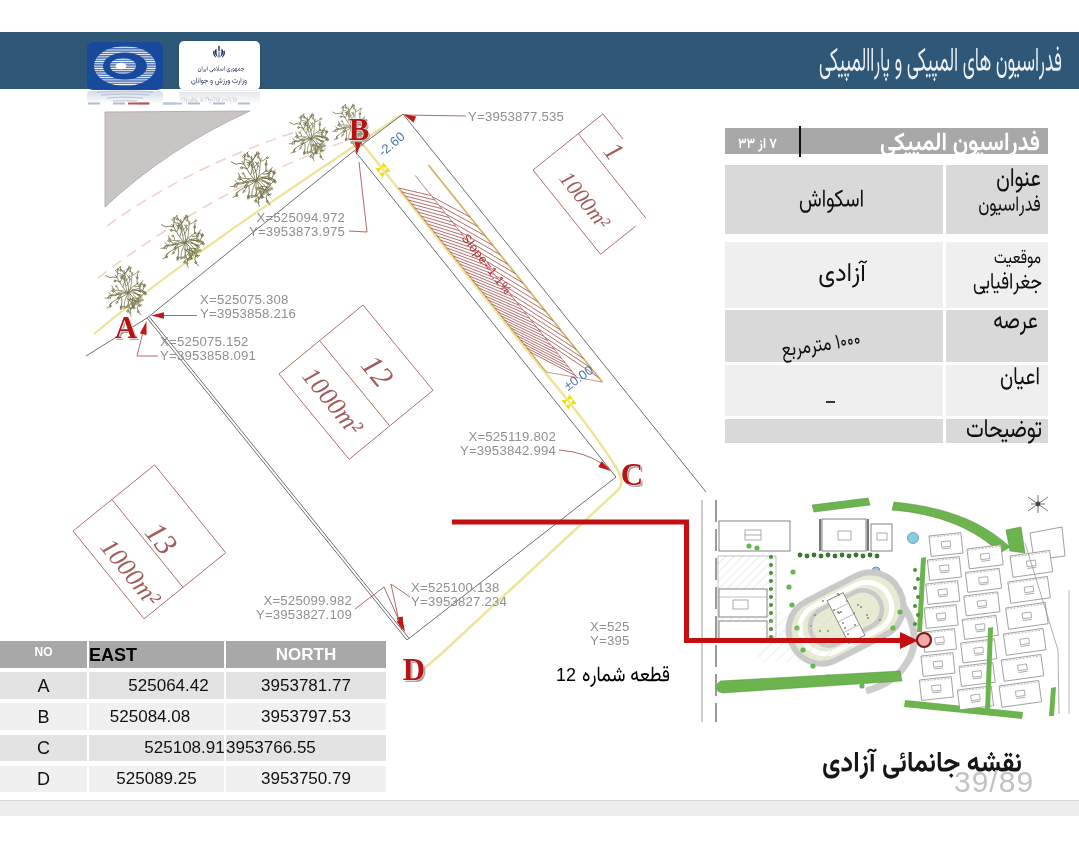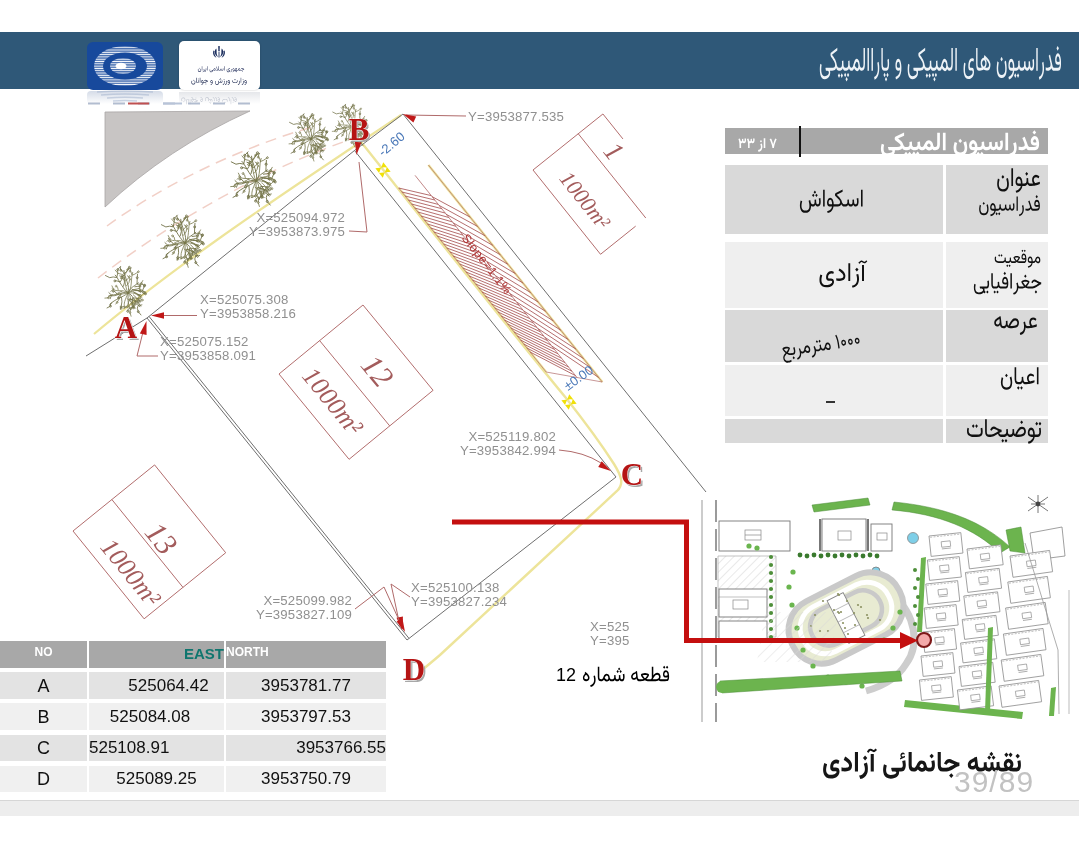--- a/index.html
+++ b/index.html
@@ -554,31 +554,31 @@
 
 <div class="abs" style="left:0;top:641px;width:386px;height:27px;background:#a8a8a8;"></div>
 
 <div class="abs" style="left:0;top:672px;width:386px;height:26.5px;background:#e3e3e3;"></div>
 <div class="abs" style="left:0;top:703px;width:386px;height:26.5px;background:#f0f0f0;"></div>
 <div class="abs" style="left:0;top:734.5px;width:386px;height:26.5px;background:#e3e3e3;"></div>
 <div class="abs" style="left:0;top:765.5px;width:386px;height:26.5px;background:#f0f0f0;"></div>
 <div class="abs" style="left:87px;top:641px;width:2px;height:151px;background:#fff;"></div>
 <div class="abs" style="left:224px;top:641px;width:2px;height:151px;background:#fff;"></div>
 <div class="abs" style="left:0;top:645px;width:87px;text-align:center;font-size:12px;font-weight:bold;color:#fff;">NO</div>
-<div class="abs" style="left:89px;top:645px;width:135px;text-align:right;font-size:15px;font-weight:bold;color:#0f766e;">EAST</div>
-<div class="abs" style="left:226px;top:645px;width:160px;text-align:left;font-size:12px;font-weight:bold;color:#fff;">NORTH</div>
+<div class="abs" style="left:89px;top:645px;width:135px;text-align:left;font-size:18px;font-weight:bold;color:#000000;">EAST</div>
+<div class="abs" style="left:226px;top:645px;width:160px;text-align:center;font-size:17px;font-weight:bold;color:#fff;">NORTH</div>
 <div class="abs" style="left:0;top:675.5px;width:87px;text-align:center;font-size:18px;color:#111;">A</div>
 <div class="abs" style="left:89px;top:675.5px;width:159px;text-align:center;font-size:17px;color:#111;">525064.42</div>
 <div class="abs" style="left:226px;top:675.5px;width:160px;text-align:center;font-size:17px;color:#111;">3953781.77</div>
 <div class="abs" style="left:0;top:706.5px;width:87px;text-align:center;font-size:18px;color:#111;">B</div>
 <div class="abs" style="left:89px;top:706.5px;width:122px;text-align:center;font-size:17px;color:#111;">525084.08</div>
 <div class="abs" style="left:226px;top:706.5px;width:160px;text-align:center;font-size:17px;color:#111;">3953797.53</div>
 <div class="abs" style="left:0;top:738.0px;width:87px;text-align:center;font-size:18px;color:#111;">C</div>
-<div class="abs" style="left:89px;top:738.0px;width:135px;text-align:left;font-size:17px;color:#111;">525108.91</div>
-<div class="abs" style="left:226px;top:738.0px;width:160px;text-align:right;font-size:17px;color:#111;">3953766.55</div>
+<div class="abs" style="left:89px;top:738.0px;width:135px;text-align:center;font-size:17px;color:#111;padding-left:28px;">525108.91</div>
+<div class="abs" style="left:226px;top:738.0px;width:160px;text-align:left;font-size:17px;color:#111;">3953766.55</div>
 <div class="abs" style="left:0;top:769.0px;width:87px;text-align:center;font-size:18px;color:#111;">D</div>
 <div class="abs" style="left:89px;top:769.0px;width:135px;text-align:center;font-size:17px;color:#111;">525089.25</div>
 <div class="abs" style="left:226px;top:769.0px;width:160px;text-align:center;font-size:17px;color:#111;">3953750.79</div>
 
 <div class="abs" style="left:556px;top:665px;font-size:18px;color:#000;">12</div>
 <svg width="90" height="34" viewBox="0 -22.00 90 33.52" style="left:582.0px;top:659.0px;position:absolute;overflow:visible;">
       <path transform="scale(1.0000,1.2)" d="M6.0 -3.0Q6.0 -2.3 5.5 -1.9Q5.1 -1.6 4.2 -1.6Q3.2 -1.6 2.8 -2.0Q2.3 -2.3 2.3 -2.8Q2.3 -3.3 2.6 -3.7Q2.8 -4.1 3.1 -4.5Q3.5 -5.0 4.1 -5.5Q4.5 -5.1 5.0 -4.7Q5.4 -4.3 5.7 -3.8Q6.0 -3.4 6.0 -3.0ZM3.0 -6.5Q1.9 -5.4 1.4 -4.6Q0.9 -3.7 0.9 -2.7Q0.9 -1.5 1.8 -0.8Q2.6 -0.0 4.2 -0.0Q5.2 -0.0 5.9 -0.4Q6.6 -0.7 7.1 -1.4Q7.5 -2.0 7.5 -2.9Q7.5 -3.6 7.2 -4.2Q6.9 -4.8 6.4 -5.4Q5.8 -6.0 5.1 -6.6Q4.4 -7.2 3.6 -8.0L2.6 -6.8Z M8.7 4.7Q10.4 4.4 11.5 3.5Q12.5 2.6 13.1 1.4Q13.6 0.1 13.6 -1.3Q13.6 -2.1 13.4 -3.0Q13.2 -3.9 12.9 -4.8L11.5 -4.3Q11.8 -3.4 11.9 -2.6Q12.1 -1.8 12.1 -1.0Q12.1 0.0 11.7 0.9Q11.3 1.8 10.5 2.4Q9.6 3.0 8.2 3.3Z M15.8 -12.0V-3.7Q15.8 -1.8 16.6 -0.9Q17.4 0.0 19.1 0.0H19.3V-1.6H19.1Q18.2 -1.6 17.7 -2.0Q17.3 -2.4 17.3 -3.7V-12.0Z M19.3 0.0Q20.0 0.0 20.4 -0.2Q20.8 -0.3 21.2 -0.6Q21.5 -0.9 21.9 -1.3Q22.4 -0.8 22.9 -0.5Q23.4 -0.1 23.9 0.0Q24.5 0.2 25.0 0.2Q25.9 0.2 26.4 -0.1Q27.0 -0.4 27.4 -1.0Q27.7 -0.5 28.2 -0.2Q28.8 0.0 29.3 0.0H29.5V-1.6H29.3Q28.9 -1.6 28.6 -1.8Q28.3 -2.0 28.1 -2.4Q27.9 -2.8 27.7 -3.4Q27.6 -4.2 27.2 -4.8Q26.8 -5.5 26.1 -5.9Q25.5 -6.3 24.6 -6.3Q23.8 -6.3 23.2 -5.9Q22.7 -5.6 22.3 -5.1Q21.9 -4.5 21.6 -3.9Q21.3 -3.3 21.0 -2.8Q20.7 -2.3 20.3 -1.9Q19.9 -1.6 19.3 -1.6H18.9V0.0ZM24.6 -4.7Q25.4 -4.7 25.9 -4.1Q26.3 -3.6 26.3 -2.6Q26.3 -2.0 26.0 -1.7Q25.7 -1.3 25.0 -1.3Q24.8 -1.3 24.5 -1.4Q24.2 -1.6 23.8 -1.8Q23.5 -1.9 23.2 -2.2Q23.0 -2.4 22.7 -2.7Q22.9 -3.2 23.2 -3.7Q23.5 -4.1 23.8 -4.4Q24.2 -4.7 24.6 -4.7Z M37.1 -11.5 36.0 -10.3 37.1 -9.1 38.3 -10.3ZM38.6 -9.3 37.5 -8.1 38.6 -6.9 39.8 -8.1ZM35.7 -9.3 34.5 -8.1 35.7 -6.9 36.8 -8.1ZM35.3 0.0Q36.0 0.0 36.6 -0.3Q37.2 -0.6 37.7 -1.3Q38.0 -0.7 38.5 -0.3Q39.0 0.0 39.9 0.0Q40.9 -0.0 41.5 -0.5Q42.1 -1.0 42.3 -1.9Q42.6 -2.7 42.6 -3.6Q42.6 -4.3 42.5 -4.9Q42.4 -5.6 42.3 -6.2L40.8 -5.8Q40.8 -5.5 40.9 -5.1Q41.0 -4.7 41.0 -4.3Q41.1 -3.8 41.1 -3.4Q41.1 -2.9 41.0 -2.5Q40.9 -2.1 40.6 -1.8Q40.3 -1.6 39.8 -1.6Q39.1 -1.6 38.8 -2.1Q38.4 -2.6 38.4 -3.3L38.3 -5.1L36.8 -4.9Q36.8 -4.6 36.9 -4.3Q36.9 -4.0 36.9 -3.9Q36.9 -3.7 36.9 -3.5Q36.9 -2.6 36.6 -2.1Q36.2 -1.6 35.3 -1.6Q34.5 -1.6 34.1 -2.1Q33.7 -2.5 33.7 -3.3L33.5 -5.1L32.1 -4.9Q32.1 -4.6 32.1 -4.3Q32.1 -4.0 32.2 -3.9Q32.2 -3.7 32.2 -3.5Q32.2 -2.8 31.9 -2.4Q31.7 -1.9 31.2 -1.8Q30.8 -1.6 30.0 -1.6H29.2V0.0H30.0Q31.2 0.0 31.8 -0.3Q32.5 -0.7 32.9 -1.3Q33.2 -0.7 33.7 -0.3Q34.3 0.0 35.3 0.0Z M57.4 0.0H57.7V-1.6H57.4Q56.7 -1.6 56.3 -2.0Q55.9 -2.3 55.8 -3.1L55.0 -8.5L53.6 -8.2L53.7 -7.8Q52.5 -7.4 51.7 -7.0Q50.8 -6.6 50.2 -6.1Q49.7 -5.6 49.4 -5.0Q49.1 -4.4 49.1 -3.7Q49.1 -2.6 50.0 -1.9Q50.8 -1.2 52.1 -1.2Q52.8 -1.2 53.4 -1.5Q54.0 -1.8 54.5 -2.3Q54.6 -1.6 55.0 -1.1Q55.4 -0.5 56.0 -0.3Q56.6 0.0 57.4 0.0ZM54.1 -4.4Q54.1 -3.9 53.9 -3.5Q53.6 -3.1 53.1 -2.9Q52.6 -2.7 52.1 -2.7Q51.4 -2.7 51.0 -3.0Q50.7 -3.3 50.7 -3.9Q50.7 -4.2 50.8 -4.5Q51.0 -4.9 51.4 -5.2Q51.8 -5.5 52.4 -5.8Q53.0 -6.1 53.9 -6.4L54.1 -4.9Q54.1 -4.8 54.1 -4.6Q54.1 -4.5 54.1 -4.4Z M63.0 -5.3Q63.4 -5.3 64.1 -5.3Q64.8 -5.2 65.5 -5.0Q65.1 -4.5 64.6 -4.0Q64.2 -3.5 63.8 -3.2Q63.4 -2.8 63.2 -2.7Q63.0 -2.5 63.0 -2.5Q63.0 -2.5 62.6 -2.8Q62.2 -3.1 61.6 -3.7Q61.0 -4.3 60.5 -5.0Q61.1 -5.2 61.8 -5.3Q62.6 -5.3 63.0 -5.3ZM63.0 -6.8Q62.3 -6.8 61.6 -6.7Q60.9 -6.6 60.2 -6.4Q59.6 -6.2 59.2 -5.9Q58.9 -5.6 58.9 -5.3Q58.9 -5.1 59.1 -4.7Q59.2 -4.4 59.5 -4.0Q59.8 -3.6 60.2 -3.2Q60.5 -2.8 60.9 -2.4Q61.2 -2.1 61.5 -1.8Q61.1 -1.7 60.6 -1.7Q60.1 -1.6 59.5 -1.6Q59.0 -1.6 58.8 -1.6H57.4V0.0H58.7Q59.4 0.0 60.1 -0.1Q60.9 -0.2 61.6 -0.4Q62.4 -0.6 63.0 -0.9Q63.8 -0.4 64.8 -0.2Q65.7 0.0 66.6 0.0H67.9V-1.6H66.6Q66.1 -1.6 65.6 -1.6Q65.0 -1.7 64.4 -1.8Q64.7 -2.1 65.1 -2.4Q65.4 -2.8 65.8 -3.2Q66.1 -3.6 66.4 -4.0Q66.7 -4.4 66.9 -4.7Q67.1 -5.1 67.1 -5.3Q67.1 -5.6 66.7 -5.9Q66.3 -6.2 65.7 -6.4Q65.1 -6.6 64.4 -6.7Q63.6 -6.8 63.0 -6.8Z M75.2 -5.4Q76.0 -5.4 76.5 -4.9Q77.0 -4.4 77.0 -3.7Q77.0 -3.1 76.7 -2.7Q76.4 -2.3 75.8 -2.1Q75.2 -1.8 74.3 -1.7Q73.3 -1.6 72.1 -1.6H70.7Q71.3 -2.5 71.9 -3.3Q72.5 -4.0 73.0 -4.5Q73.6 -5.0 74.1 -5.2Q74.7 -5.4 75.2 -5.4ZM75.2 -7.0Q74.6 -7.0 74.1 -6.9Q73.6 -6.7 73.1 -6.5Q72.7 -6.2 72.2 -5.8Q71.7 -5.3 71.3 -4.8V-12.0H69.8V-2.7Q69.6 -2.4 69.4 -2.1Q69.2 -1.9 69.1 -1.6H67.6V0.0H72.1Q73.7 0.0 74.8 -0.2Q76.0 -0.5 76.7 -0.9Q77.2 -0.5 77.9 -0.2Q78.6 0.0 79.8 0.0H80.0V-1.6H79.7Q79.2 -1.6 78.9 -1.6Q78.5 -1.6 78.3 -1.7Q78.0 -1.7 77.9 -1.8Q78.2 -2.2 78.4 -2.7Q78.5 -3.2 78.6 -3.8Q78.6 -4.7 78.1 -5.4Q77.7 -6.2 76.9 -6.6Q76.2 -7.0 75.2 -7.0Z M85.1 -13.0 83.9 -11.7 85.1 -10.5 86.3 -11.7ZM82.2 -13.0 81.0 -11.7 82.2 -10.5 83.4 -11.7ZM84.0 -4.6Q83.2 -4.6 82.8 -4.8Q82.4 -5.0 82.4 -5.6Q82.4 -6.0 82.5 -6.5Q82.7 -7.0 83.0 -7.3Q83.3 -7.7 83.9 -7.7Q84.3 -7.7 84.6 -7.4Q84.9 -7.2 85.2 -6.7Q85.4 -6.3 85.5 -5.9Q85.6 -5.4 85.6 -4.9Q85.2 -4.8 84.8 -4.7Q84.4 -4.6 84.0 -4.6ZM83.0 -1.6H79.7V0.0H82.9Q84.0 0.0 84.8 -0.1Q85.7 -0.3 86.2 -0.7Q86.7 -1.1 86.9 -1.9Q87.1 -2.7 87.1 -4.0Q87.1 -5.0 86.9 -5.9Q86.8 -6.9 86.4 -7.6Q86.0 -8.3 85.3 -8.8Q84.7 -9.2 83.9 -9.2Q82.9 -9.2 82.3 -8.7Q81.6 -8.1 81.3 -7.3Q81.0 -6.4 81.0 -5.6Q81.0 -4.4 81.7 -3.8Q82.4 -3.1 83.9 -3.1Q84.4 -3.1 84.9 -3.2Q85.3 -3.3 85.7 -3.4Q85.7 -2.6 85.5 -2.2Q85.2 -1.8 84.6 -1.7Q84.0 -1.6 83.0 -1.6Z" fill="#000"></path>
     </svg>
 
 <svg width="202" height="45" viewBox="0 -29.28 202 44.61" style="left:822.0px;top:741.7px;position:absolute;overflow:visible;">

